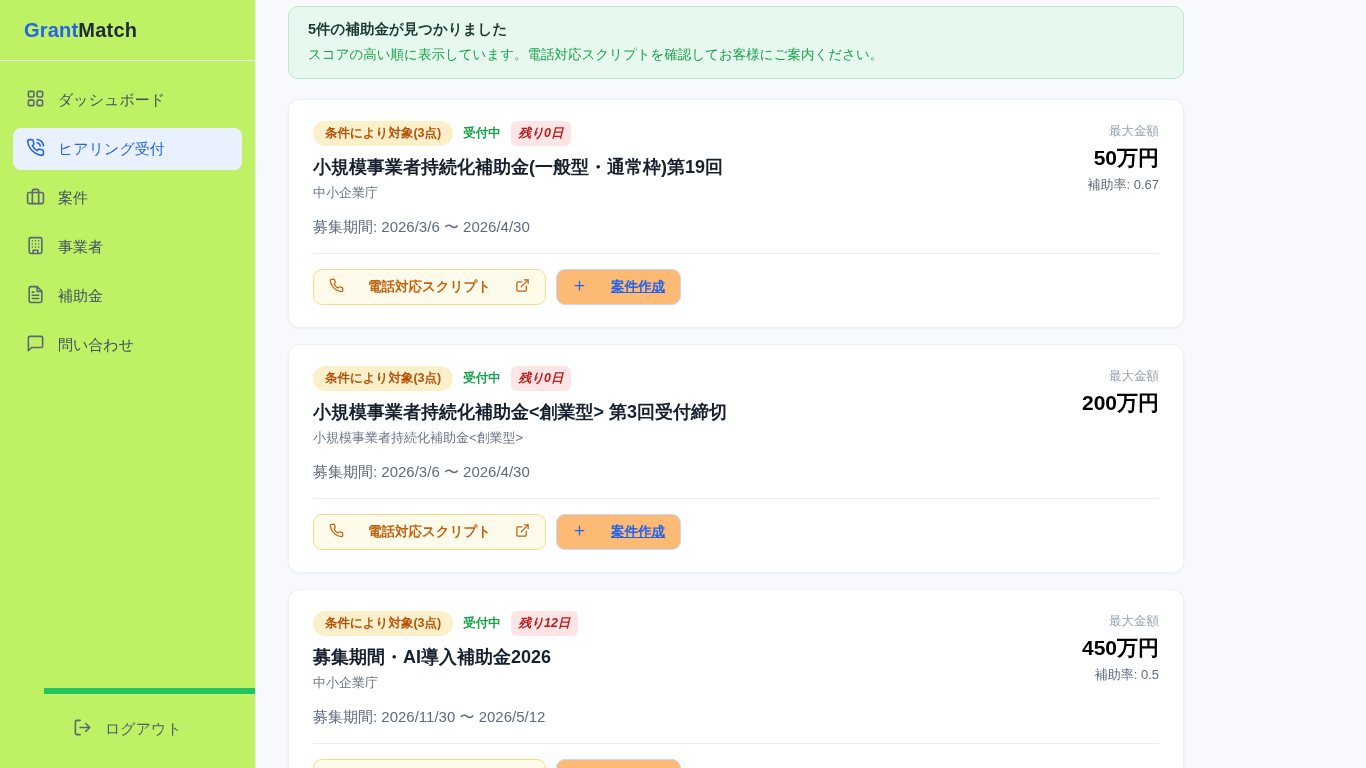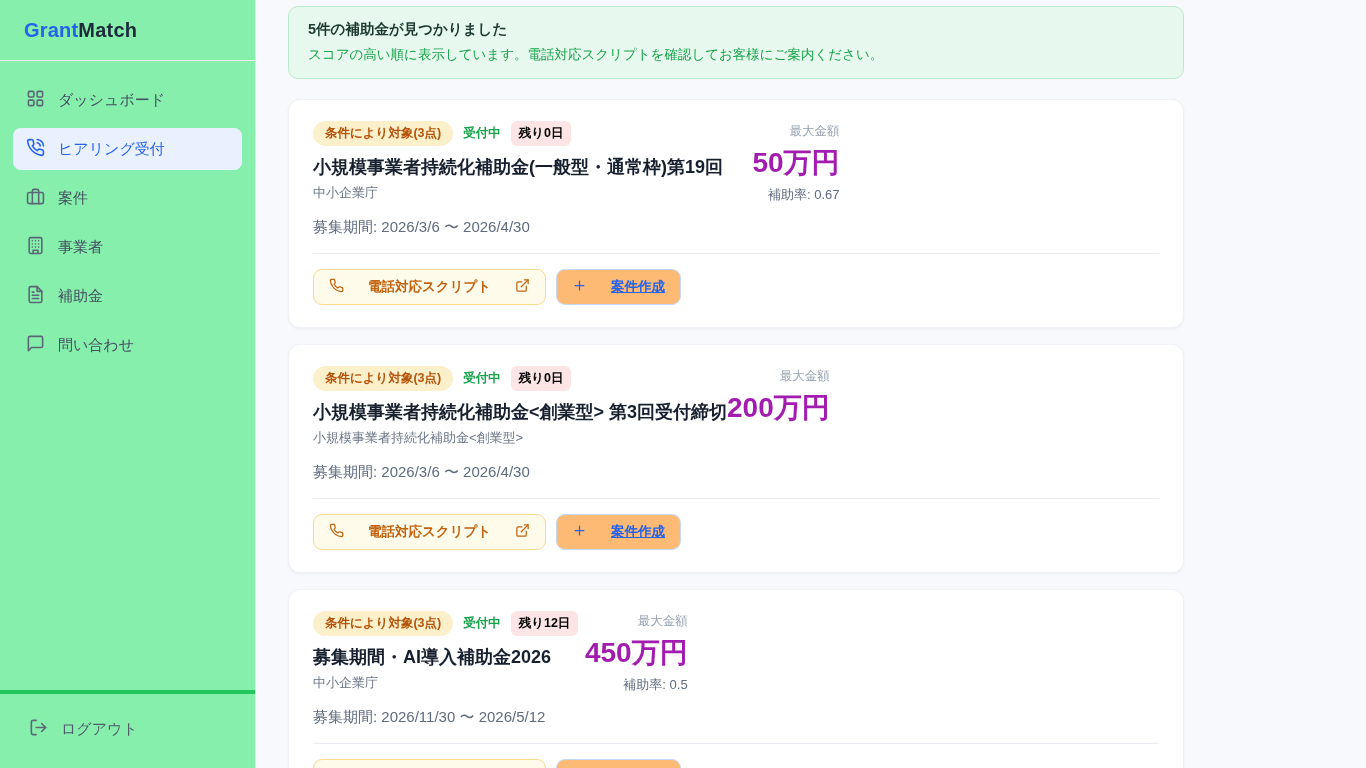--- a/index.html
+++ b/index.html
@@ -6,41 +6,41 @@
   html,body { width:1366px; height:768px; overflow:hidden; }
   body {
     font-family:"Liberation Sans","DejaVu Sans",sans-serif;
     background:#f7f9fc;
     color:#1e293b;
     display:flex;
   }
   
   .sidebar {
     width:256px; min-width:256px; height:768px;
-    background:#86efac;
+    background:#bef264;
     border-right:1px solid #e5eaf0;
     display:flex; flex-direction:column;
   }
   .logo-wrap {
     padding:19px 24px 18px;
     border-bottom:1px solid #eaeef3;
   }
   .logo { font-size:20px; font-weight:700; letter-spacing:.2px; }
   .logo .brand-a { color:#2563eb; }
   .logo .brand-b { color:#1e2a3b; }
   .nav { padding:18px 13px; display:flex; flex-direction:column; gap:7px; flex:1; }
   .nav-item {
     display:flex; align-items:center; gap:13px;
     padding:10px 13px; border-radius:8px;
     font-size:15px; color:#44505f; cursor:pointer;
   }
   .nav-item svg { width:19px; height:19px; stroke:#5b6676; flex:none; }
   .nav-item.active { background:#eaf1fe; color:#2563eb; }
   .nav-item.active svg { stroke:#2563eb; }
-  .sidebar-footer { border-top:4px solid #22c55e; padding:14px 16px 18px; }
+  .sidebar-footer { border-top:6px solid #22c55e; padding:14px 16px 18px;margin-left:44px; }
   .sidebar-footer .nav-item { color:#505b6b; }
   
   .main { flex:1; padding:6px 0 0 32px; }
   .content { width:896px; }
   .banner {
     background:#e7f8ee;
     border:1px solid #bce9cd;
     border-radius:10px;
     padding:13px 19px 14px;
     margin-bottom:20px;
@@ -49,39 +49,39 @@
   .banner-sub { font-size:13.5px; color:#17a34a; }
   
   .card {
     background:#ffffff;
     border:1px solid #eef1f6;
     border-radius:12px;
     box-shadow:0 1px 3px rgba(23,32,55,.05);
     padding:21px 24px 22px;
     margin-bottom:16px;
   }
-  .card-top { display:flex; }
+  .card-top { display:flex; justify-content:space-between; }
   .badges { display:flex; align-items:center; gap:10px; margin-bottom:9px; }
   .badge-score {
     background:#fcf0cb; color:#b45309;
     font-size:12.5px; font-weight:700;
     padding:4px 12px; border-radius:999px;
   }
   .badge-status { color:#16a34a; font-size:12.5px; font-weight:700; }
   .badge-deadline {
     font-size:12.5px; font-weight:700;
     padding:4px 8px; border-radius:6px;
   }
-  .badge-deadline.red { background:#fde5e5; color:#000000; }
+  .badge-deadline.red { background:#fde5e5; color:#b91c1c;font-style:italic; }
   .card-title { font-size:18px; font-weight:700; color:#16202e; margin-bottom:5px; }
   .card-org { font-size:13px; color:#6b7687; }
   .card-period { font-size:15px; color:#5f6b7e; margin-top:16px; }
   .amount-col { text-align:right; white-space:nowrap; padding-top:2px; }
   .amount-label { font-size:12.5px; color:#98a2b1; margin-bottom:4px; }
-  .amount-value { font-size:28px; font-weight:700; color:#a21caf; }
+  .amount-value { font-size:21px; font-weight:700; color:#000000; }
   .amount-rate { font-size:13px; color:#5f6b7e; margin-top:4px;margin-left:45px; }
   .card-divider { border:none; border-top:1px solid #e9edf3; margin:16px 0 15px; }
   .card-actions { display:flex; gap:10px; }
   .btn {
     display:inline-flex; align-items:center; gap:24px;
     font-size:13.5px; font-weight:600;
     padding:8px 15px; border-radius:9px; cursor:pointer;
     font-family:inherit;
   }
   .btn svg { width:15px; height:15px; }

